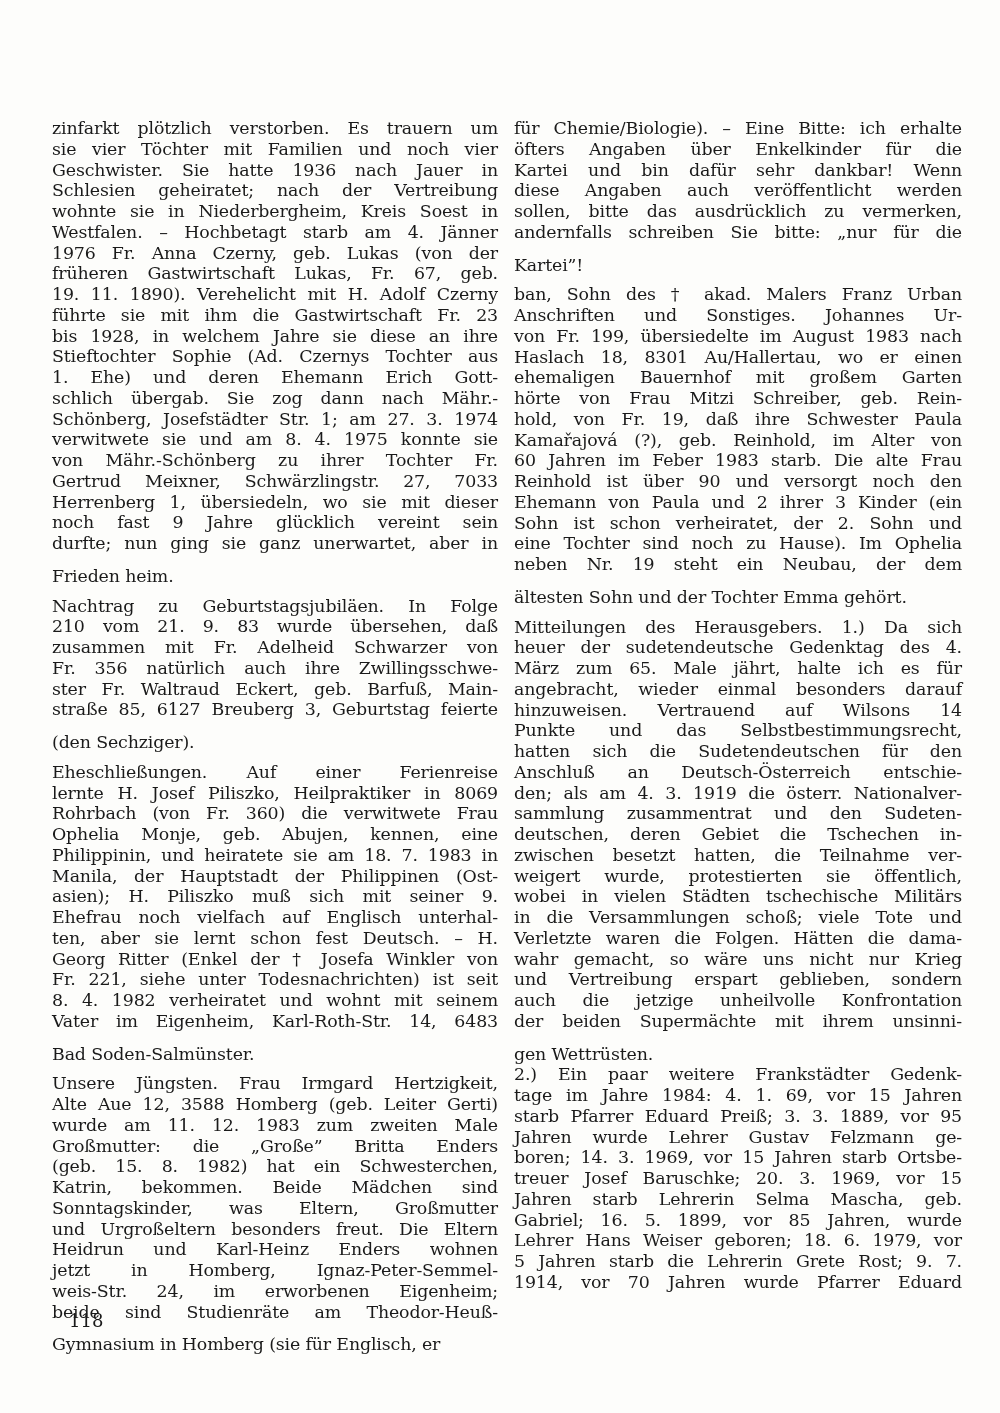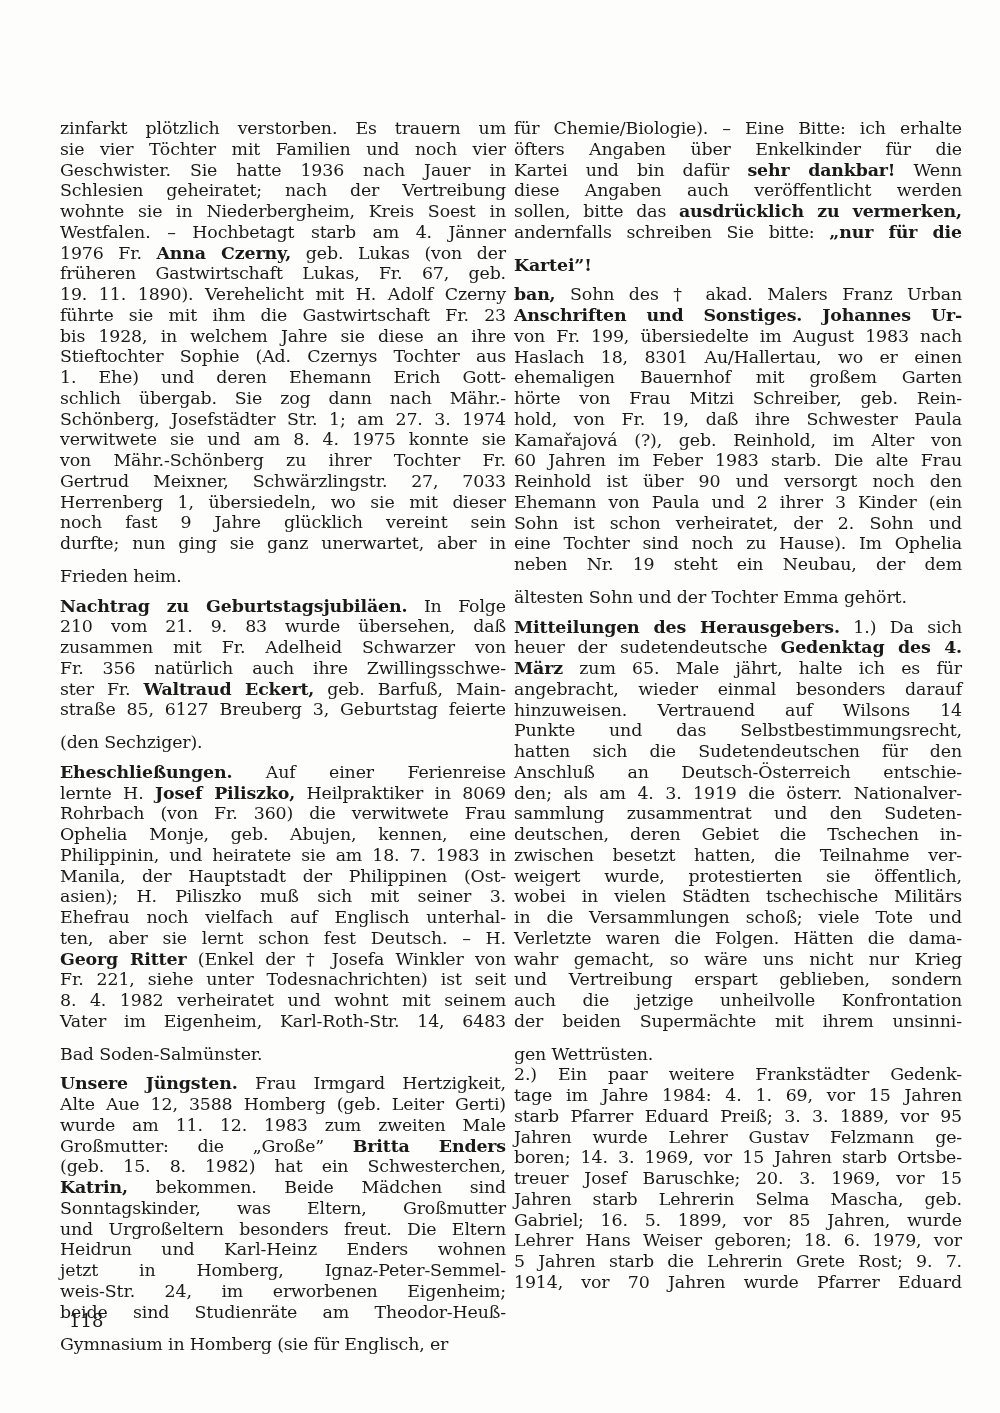--- a/index.html
+++ b/index.html
@@ -2,30 +2,30 @@
 <html><head>
 <meta charset="utf-8">
 <style>
   html, body { margin: 0; padding: 0; }
   body {
     width: 1000px; height: 1413px; background: #fdfdfb; position: relative; overflow: hidden;
     font-family: "DejaVu Serif", "Liberation Serif", serif; color: #1a1a1a;
   }
   .page { position: absolute; left: 0; top: 0; width: 1000px; height: 1413px; }
   .col { position: absolute; top: 118px; width: 446px; }
-  .col.left { left: 60px; }
+  .col.left { left: 52px; }
   .col.right { left: 514px; width: 448px; }
   .line {
     font-size: 17.4px; line-height: 20.75px; height: 20.75px; white-space: nowrap;
     text-align: justify; text-align-last: justify; letter-spacing: -0.15px;
   }
   .line.last { text-align-last: left; margin-top: 12px; }
   .gap { height: 9px; }
   .gap-s { height: 0px; }
-  b { font-weight: bold; }
+  b { font-weight: normal; }
   .page-number { position: absolute; left: 52px; top: 1310px; font-size: 18px; margin-left: 17px; }
 </style>
 </head>
 <body>
 
 <div class="page">
   <div class="col left">
       <div>
         <div class="line"><span>zinfarkt plötzlich verstorben. Es trauern um</span></div>
         <div class="line"><span>sie vier Töchter mit Familien und noch vier</span></div>
@@ -61,21 +61,21 @@
         <div class="line last"><span>(den Sechziger).</span></div>
       </div>
       <div class="gap"></div>
       <div>
         <div class="line"><b>Eheschließungen.</b><span> Auf einer Ferienreise</span></div>
         <div class="line"><span>lernte H. </span><b>Josef Piliszko,</b><span> Heilpraktiker in 8069</span></div>
         <div class="line"><span>Rohrbach (von Fr. 360) die verwitwete Frau</span></div>
         <div class="line"><span>Ophelia Monje, geb. Abujen, kennen, eine</span></div>
         <div class="line"><span>Philippinin, und heiratete sie am 18. 7. 1983 in</span></div>
         <div class="line"><span>Manila, der Hauptstadt der Philippinen (Ost-</span></div>
-        <div class="line"><span>asien); H. Piliszko muß sich mit seiner 3.</span></div>
+        <div class="line"><span>asien); H. Piliszko muß sich mit seiner 9.</span></div>
         <div class="line"><span>Ehefrau noch vielfach auf Englisch unterhal-</span></div>
         <div class="line"><span>ten, aber sie lernt schon fest Deutsch. – H.</span></div>
         <div class="line"><b>Georg Ritter</b><span> (Enkel der † Josefa Winkler von</span></div>
         <div class="line"><span>Fr. 221, siehe unter Todesnachrichten) ist seit</span></div>
         <div class="line"><span>8. 4. 1982 verheiratet und wohnt mit seinem</span></div>
         <div class="line"><span>Vater im Eigenheim, Karl-Roth-Str. 14, 6483</span></div>
         <div class="line last"><span>Bad Soden-Salmünster.</span></div>
       </div>
       <div class="gap"></div>
       <div>

